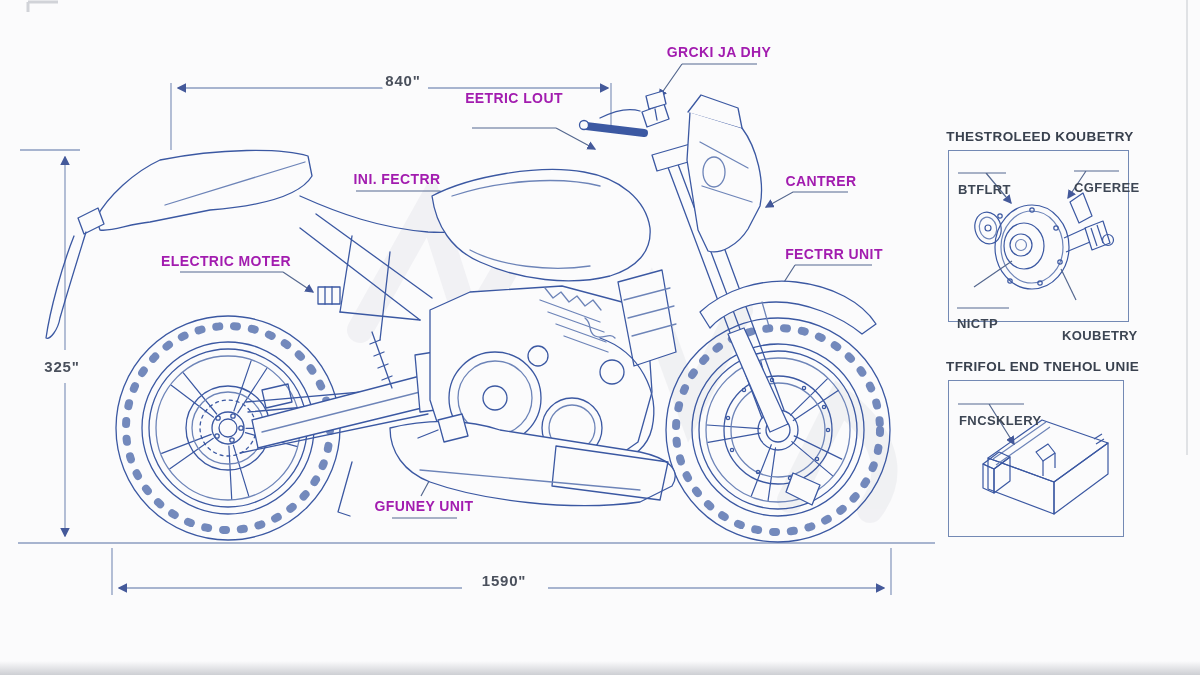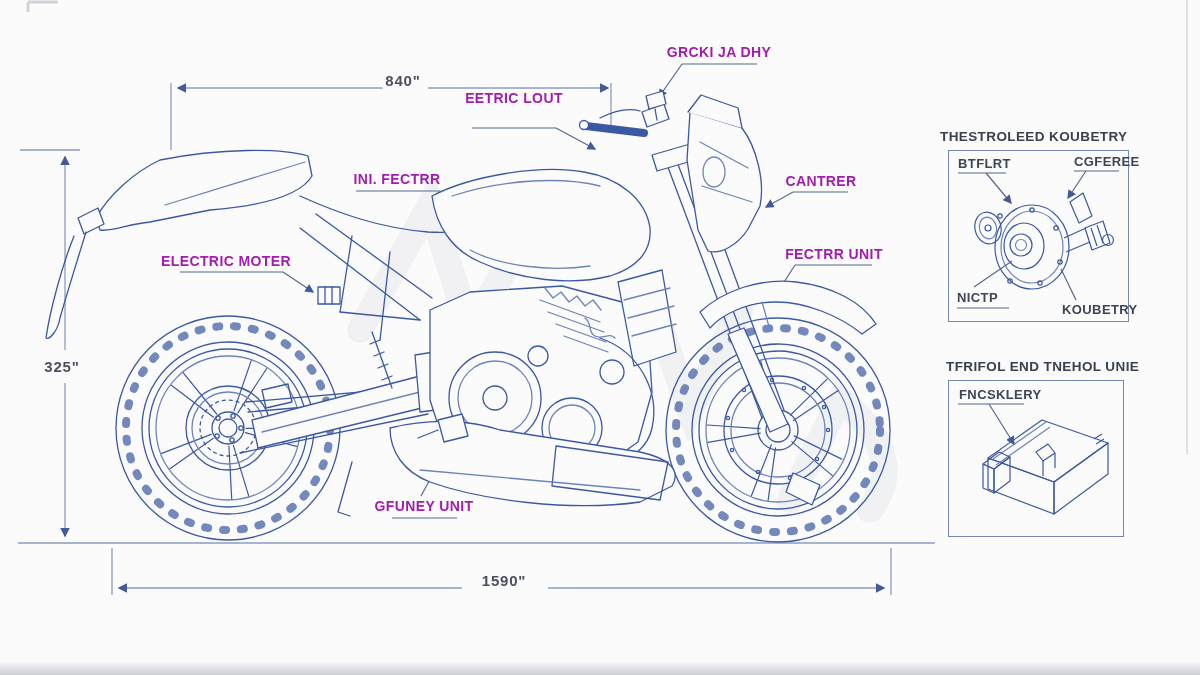--- a/index.html
+++ b/index.html
@@ -20,21 +20,21 @@
   }
   .panel-box{
     position:absolute;border:1.5px solid #7389b4;background:transparent;z-index:2;
   }
   .panel-title{
     position:absolute;color:#39414e;font-weight:700;font-size:13.5px;
     letter-spacing:.4px;white-space:nowrap;z-index:5;
   }
   .panel-lbl{
     position:absolute;color:#3d4654;font-weight:600;font-size:13px;
-    letter-spacing:.4px;white-space:nowrap;z-index:5;
+    letter-spacing:.4px;white-space:nowrap;z-index:5;margin-top:26px;
   }
   .bottom-fade{
     position:absolute;left:0;bottom:0;width:1200px;height:14px;z-index:6;
     background:linear-gradient(to bottom, rgba(200,202,208,0), rgba(190,192,198,.75));
   }
 </style>
 </head>
 <body>
 
 <svg id="blueprint-svg" width="1200" height="675" viewBox="0 0 1200 675">
@@ -293,21 +293,21 @@
 
 <div class="lbl centered" style="left:719px;top:52px">GRCKI JA DHY</div>
 <div class="lbl centered" style="left:514px;top:98px">EETRIC LOUT</div>
 <div class="lbl centered" style="left:397px;top:179px">INI. FECTRR</div>
 <div class="lbl centered" style="left:226px;top:261px">ELECTRIC MOTER</div>
 <div class="lbl centered" style="left:821px;top:181px">CANTRER</div>
 <div class="lbl centered" style="left:834px;top:254px">FECTRR UNIT</div>
 <div class="lbl centered" style="left:424px;top:506px">GFUNEY UNIT</div>
 
 <div class="panel-box" style="left:948px;top:150px;width:179px;height:170px"></div>
-<div class="panel-title" style="left:940px;top:129px;width:200px;">THESTROLEED KOUBETRY</div>
+<div class="panel-title" style="left:940px;top:129px;width:200px;text-align:center">THESTROLEED KOUBETRY</div>
 <div class="panel-lbl" style="left:958px;top:156px">BTFLRT</div>
 <div class="panel-lbl" style="left:1074px;top:154px">CGFEREE</div>
 <div class="panel-lbl" style="left:957px;top:290px">NICTP</div>
 <div class="panel-lbl" style="left:1062px;top:302px">KOUBETRY</div>
 
 <div class="panel-box" style="left:948px;top:380px;width:174px;height:155px"></div>
 <div class="panel-title" style="left:946px;top:359px">TFRIFOL END TNEHOL UNIE</div>
 <div class="panel-lbl" style="left:959px;top:387px">FNCSKLERY</div>
 
 <svg width="1200" height="675" viewBox="0 0 1200 675" style="position:absolute;left:0;top:0;z-index:4">

